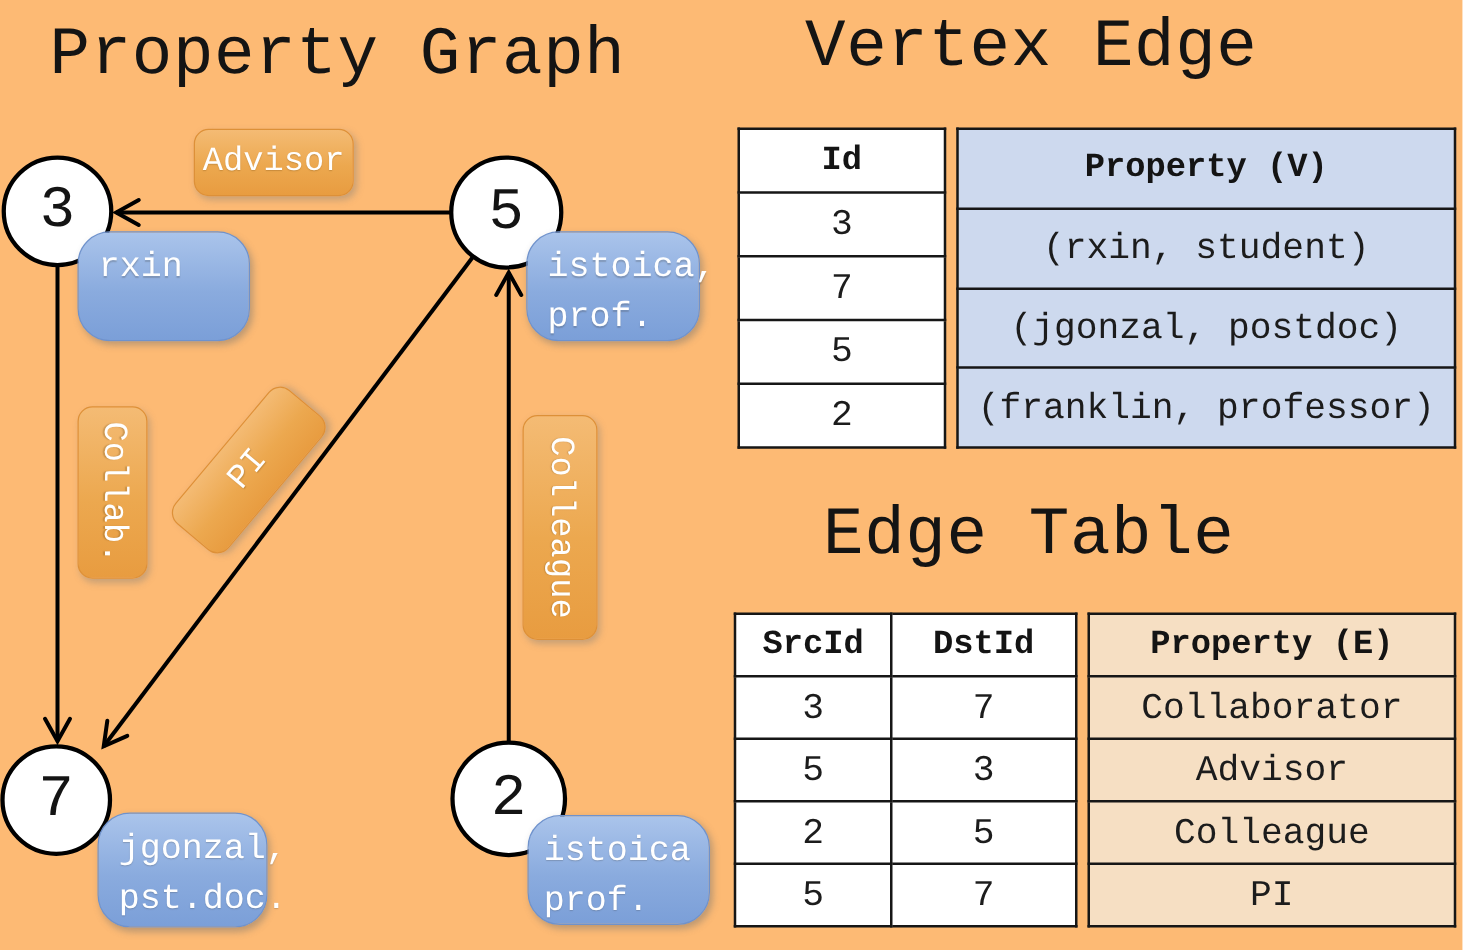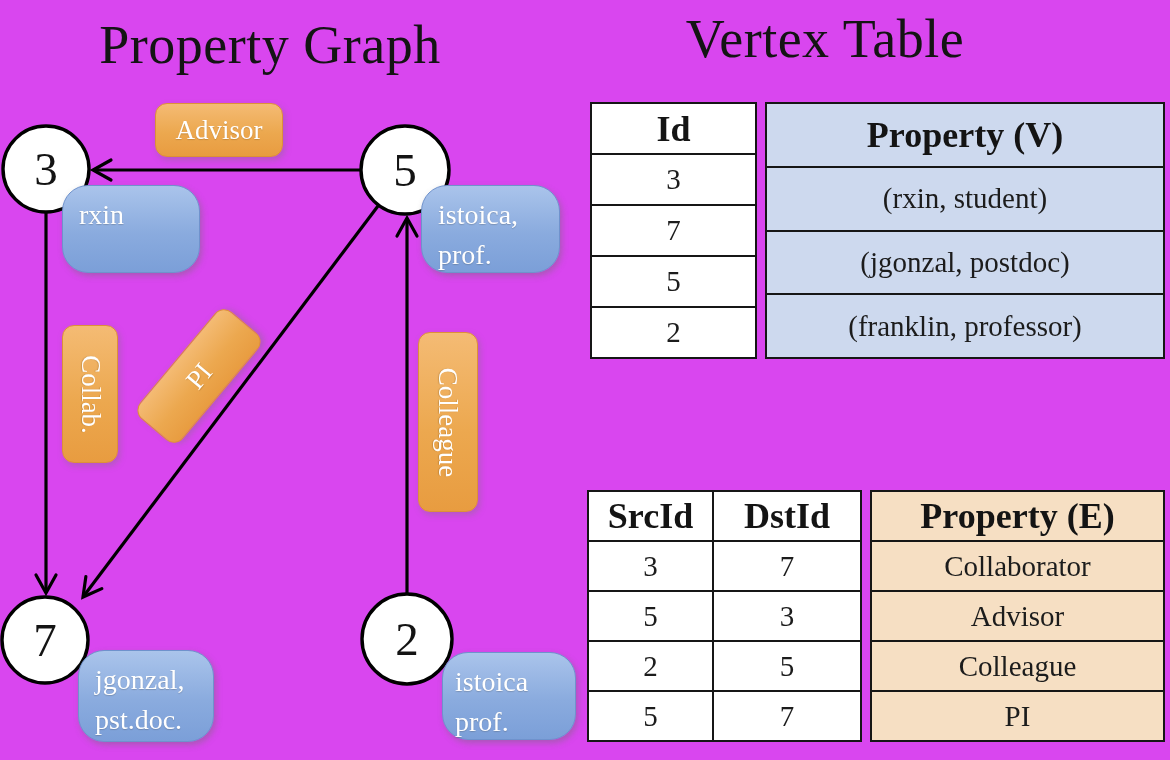--- a/index.html
+++ b/index.html
@@ -1,22 +1,22 @@
 <!DOCTYPE html>
 <html><head>
 <meta charset="utf-8">
 <style>
   html, body { margin: 0; padding: 0; background: #ffffff; }
   .stage {
     position: relative;
     width: 1170px;
     height: 760px;
-    background: #d946ef;
+    background: #fdba74;
     overflow: hidden;
-    font-family: Liberation Serif, serif;
+    font-family: Liberation Mono, monospace;
     color: #161616;
   }
   .title {
     position: absolute;
     margin: 0;
     text-align: center;
     font-size: 54px;
     font-weight: 400;
     letter-spacing: 0.5px;
     color: #141414;
@@ -51,21 +51,21 @@
     color: #ffffff;
     font-size: 28px;
     line-height: 1.42;
     padding: 9px 6px 0 16px;
     text-shadow: 0 1px 1px rgba(60,60,60,0.25);
   }
   .nbox span { display: block; white-space: nowrap; }
   .b-rxin     { left: 62px;  top: 185px; width: 138px; height: 88px; }
   .b-franklin { left: 421px; top: 185px; width: 139px; height: 88px; }
   .b-jgonzal  { left: 78px;  top: 650px; width: 136px; height: 92px; }
-  .b-istoica  { left: 442px; top: 652px; width: 134px; height: 88px; padding-left: 12px; }
+  .b-istoica  { left: 422px; top: 652px; width: 146px; height: 88px; padding-left: 12px; }
 
   .ebox {
     position: absolute;
     box-sizing: border-box;
     border-radius: 12px;
     background: linear-gradient(180deg, #f4bb74 0%, #eca84f 55%, #e89c40 100%);
     border: 1.5px solid #dd9038;
     box-shadow: 2px 3px 6px rgba(120,120,120,0.4);
     color: #ffffff;
     font-size: 27px;
@@ -83,39 +83,40 @@
   .vtable-wrap { position: absolute; left: 590px; top: 102px; display: flex; gap: 8px; }
   .etable-wrap { position: absolute; left: 587px; top: 490px; display: flex; gap: 8px; }
   table.tbl { border-collapse: collapse; }
   .tbl th, .tbl td {
     border: 2.4px solid #161616;
     text-align: center;
     vertical-align: middle;
     padding: 0;
     background: #ffffff;
   }
-  .tbl th { font-size: 36px; font-weight: bold; color: #141414; }
+  .tbl th { font-size: 27px; font-weight: bold; color: #141414; }
   .tbl td { font-size: 29px; font-weight: 400; color: #1c1c1c; }
   .v-tbl th, .v-tbl td { height: 49px; }
   .e-tbl th, .e-tbl td { height: 48px; text-align: center; }
   .col-id   { width: 163px; }
   .col-vprop{ width: 396px; }
   .col-src  { width: 123px; }
   .col-dst  { width: 146px; margin-left: 48px; }
   .col-eprop{ width: 291px; }
   .blue-fill th, .blue-fill td { background: #cdd9ee; }
   .tan-fill  th, .tan-fill  td { background: #f6dfc3; }
 </style>
 </head>
 <body>
 
 <div class="stage">
 
   <h1 class="title pg-title">Property Graph</h1>
-  <h2 class="title vt-title">Vertex Table</h2>
+  <h2 class="title vt-title">Vertex Edge</h2>
+  <h2 class="title et-title">Edge Table</h2>
 
   <svg class="graph-canvas" width="570" height="760" viewBox="0 0 570 760">
     <defs>
       <marker id="arrow" markerWidth="34" markerHeight="34" refX="23" refY="15" orient="auto" markerUnits="userSpaceOnUse">
         <path d="M5,5 L23,15 L5,25" fill="none" stroke="#000000" stroke-width="3.2" stroke-linecap="round"></path>
       </marker>
     </defs>
     <line x1="361" y1="170" x2="93" y2="170" stroke="#000" stroke-width="3.2" marker-end="url(#arrow)"></line>
     <line x1="46" y1="213" x2="46" y2="593" stroke="#000" stroke-width="3.2" marker-end="url(#arrow)"></line>
     <line x1="378" y1="206" x2="83" y2="597" stroke="#000" stroke-width="3.2" marker-end="url(#arrow)"></line>

